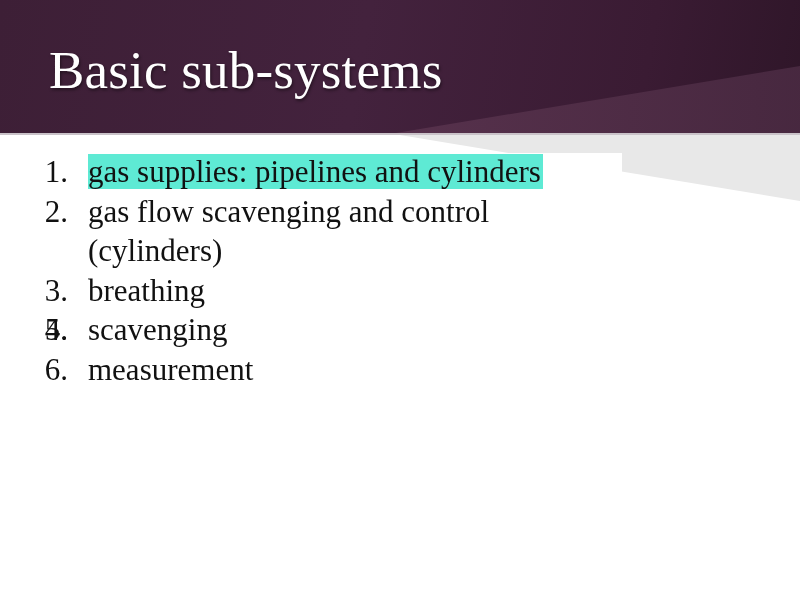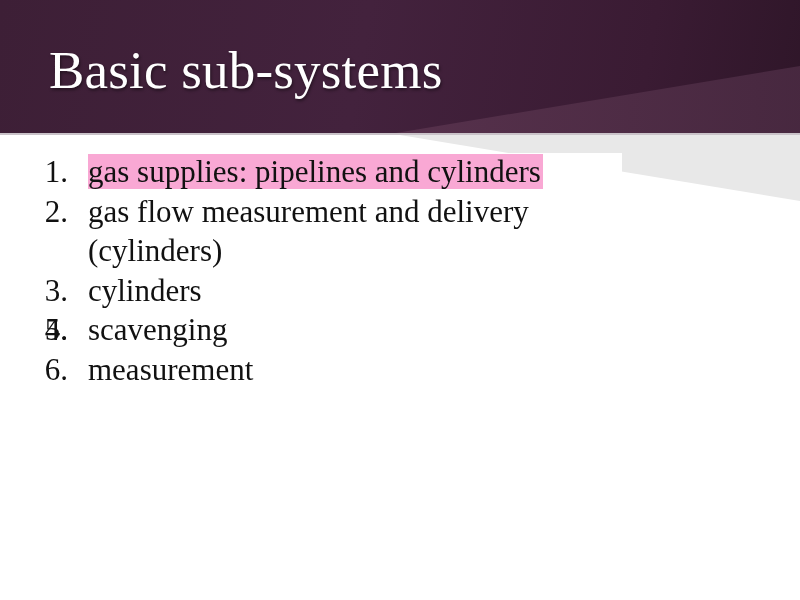--- a/index.html
+++ b/index.html
@@ -41,21 +41,21 @@
       position: absolute; left: 36px; top: 152px;
       margin: 0; padding: 0; list-style: none;
       font-size: 31px; line-height: 39.5px; color: #111111;
       width: 740px;
     }
     .list li { position: relative; padding-left: 52px; }
     .list li .num {
       position: absolute; left: 0; width: 32px; text-align: right;
     }
     .list li:first-child .text {
-      background: #f9a8d4;
+      background: #5eead4;
       padding-right: 2px;
     }
     .first-bg {
       position: absolute; left: 36px; top: 153px; width: 586px; height: 39px; background: #ffffff;
     }
   </style>
 </head>
 <body>
 
 <div class="slide">
@@ -78,29 +78,29 @@
 
   <div class="first-bg"></div>
 
   <ol class="list">
     <li>
       <span class="num">1.</span>
       <span class="text">gas supplies: pipelines and cylinders</span>
     </li>
     <li>
       <span class="num">2.</span>
-      <span class="text">gas flow measurement and delivery</span>
+      <span class="text">gas flow scavenging and control</span>
     </li>
     <li>
       <span class="num"></span>
       <span class="text">(cylinders)</span>
     </li>
     <li>
       <span class="num">3.</span>
-      <span class="text">cylinders</span>
+      <span class="text">breathing</span>
     </li>
     <li>
       <span class="num">4.</span>
     </li>
     <li>
       <span class="num">5.</span>
       <span class="text">scavenging</span>
     </li>
     <li>
       <span class="num">6.</span>

